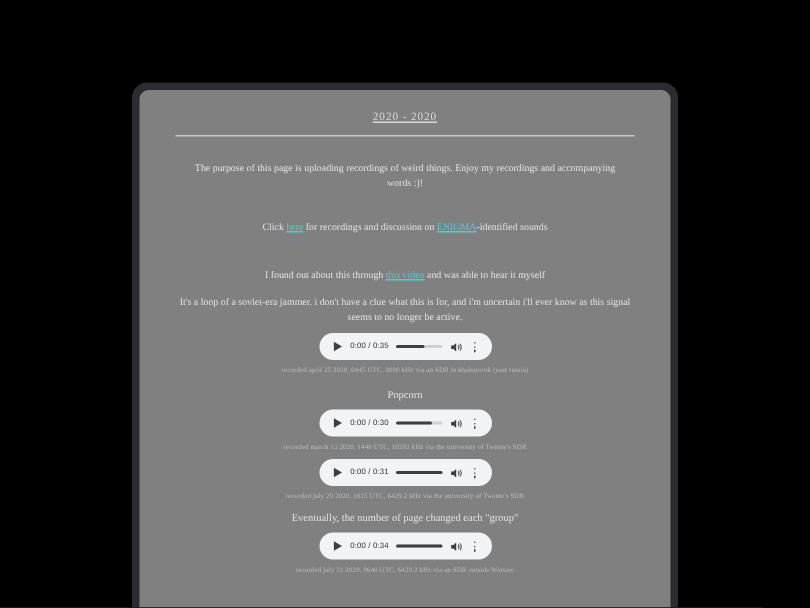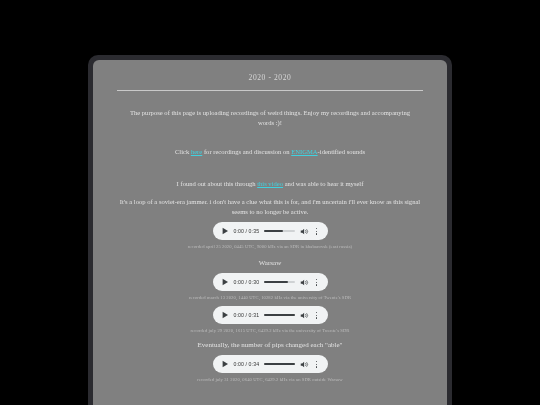--- a/index.html
+++ b/index.html
@@ -47,20 +47,21 @@
   }
 
   .page-title {
     text-align: center;
     color: #d8d8d8;
     font-size: 7.5px;
     letter-spacing: 0.6px;
     margin: 0;
     padding-top: 13px;
     font-weight: normal;
+    text-decoration: underline;
   }
 
   .divider {
     height: 0;
     border: 0;
     border-top: 1px solid #c9c9c9;
     margin: 8px 10px 0 10px;
   }
 
   .para {
@@ -237,21 +238,21 @@
           </svg>
         </span>
         <span class="ap-menu">
           <span class="ap-dot"></span>
           <span class="ap-dot"></span>
           <span class="ap-dot"></span>
         </span>
       </div>
       <p class="caption">recorded april 25 2020, 0445 UTC, 9000 kHz via an SDR in khabarovsk (east russia)</p>
 
-      <h2 class="section-heading heading-popcorn">Warsaw</h2>
+      <h2 class="section-heading heading-popcorn">Popcorn</h2>
       <div class="audio-player">
         <span class="ap-play">
           <svg width="8" height="8" viewBox="0 0 8 8">
               <polygon points="1.6,0.8 7,4 1.6,7.2" fill="#3c4043"></polygon>
             </svg>
         </span>
         <span class="ap-time">0:00 / 0:30</span>
         <span class="ap-track">
           <span class="ap-track-base"></span>
           <span class="ap-track-fill" style="width:78%"></span>
@@ -290,21 +291,21 @@
           </svg>
         </span>
         <span class="ap-menu">
           <span class="ap-dot"></span>
           <span class="ap-dot"></span>
           <span class="ap-dot"></span>
         </span>
       </div>
       <p class="caption">recorded july 29 2020, 1615 UTC, 6429.2 kHz via the university of Twente's SDR</p>
 
-      <h2 class="section-heading heading-groups">Eventually, the number of pips changed each "able"</h2>
+      <h2 class="section-heading heading-groups">Eventually, the number of page changed each "group"</h2>
       <div class="audio-player">
         <span class="ap-play">
           <svg width="8" height="8" viewBox="0 0 8 8">
               <polygon points="1.6,0.8 7,4 1.6,7.2" fill="#3c4043"></polygon>
             </svg>
         </span>
         <span class="ap-time">0:00 / 0:34</span>
         <span class="ap-track">
           <span class="ap-track-base"></span>
           <span class="ap-track-fill" style="width:100%"></span>

